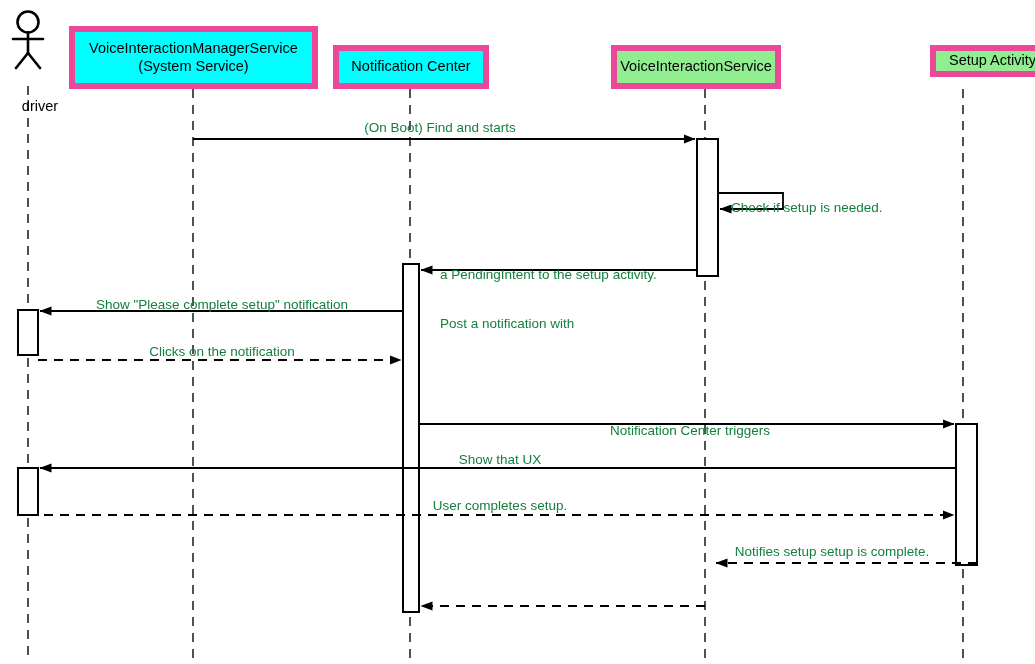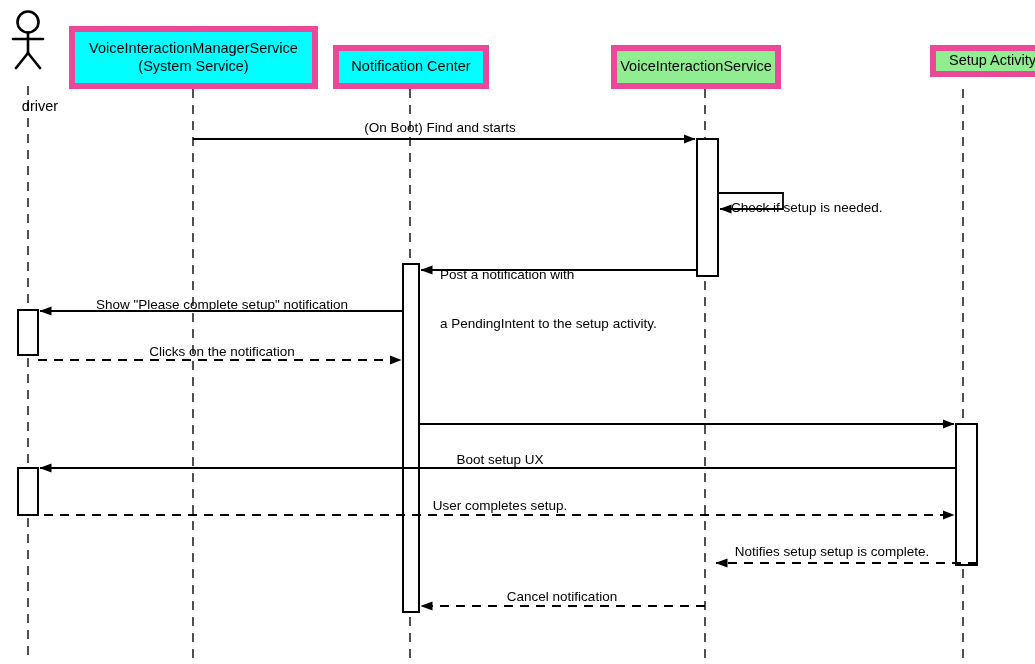--- a/index.html
+++ b/index.html
@@ -45,21 +45,21 @@
     position: absolute;
     text-align: center;
     font-size: 14.5px;
     color: #000000;
     z-index: 5;
     white-space: nowrap;
   }
   .msg-label {
     position: absolute;
     font-size: 13.5px;
-    color: #000000;
+    color: #15803d;
     line-height: 1.2;
     white-space: pre;
     z-index: 6;
     background: transparent;
   }
   .msg-label.center { text-align: center; }
   .msg-label.left { text-align: left; }
 </style>
 </head>
 <body>
@@ -137,32 +137,32 @@
 
   <div class="lifeline-box green" style="left:930px; top:45px; width:125px; height:32px;">Setup Activity</div>
 
   <div class="actor-label" style="left:12px; top:62px; width:56px;margin-top:36px;">driver</div>
 
   <div class="msg-label center" style="left:240px; top:120px; width:400px;">(On Boot) Find and starts</div>
 
   <div class="msg-label left" style="left:731px; top:168px;margin-top:32px;">Check if setup is needed.</div>
 
   <div class="msg-label left" style="left:440px; top:235px;">
+    <div>a PendingIntent to the setup activity.</div>
     <div>Post a notification with</div>
-    <div>a PendingIntent to the setup activity.</div>
   </div>
 
   <div class="msg-label center" style="left:52px; top:297px; width:340px;">Show "Please complete setup" notification</div>
 
   <div class="msg-label center" style="left:62px; top:344px; width:320px;">Clicks on the notification</div>
 
   <div class="msg-label center" style="left:540px; top:391px; width:300px;">
+    <div>Notification Center triggers</div>
   </div>
 
-  <div class="msg-label center" style="left:400px; top:452px; width:200px;">Boot setup UX</div>
+  <div class="msg-label center" style="left:400px; top:452px; width:200px;">Show that UX</div>
 
   <div class="msg-label center" style="left:400px; top:498px; width:200px;text-align:center;">User completes setup.</div>
 
   <div class="msg-label center" style="left:722px; top:544px; width:220px;">Notifies setup setup is complete.</div>
 
-  <div class="msg-label center" style="left:462px; top:589px; width:200px;">Cancel notification</div>
 
 </div>
 
 </body></html>

